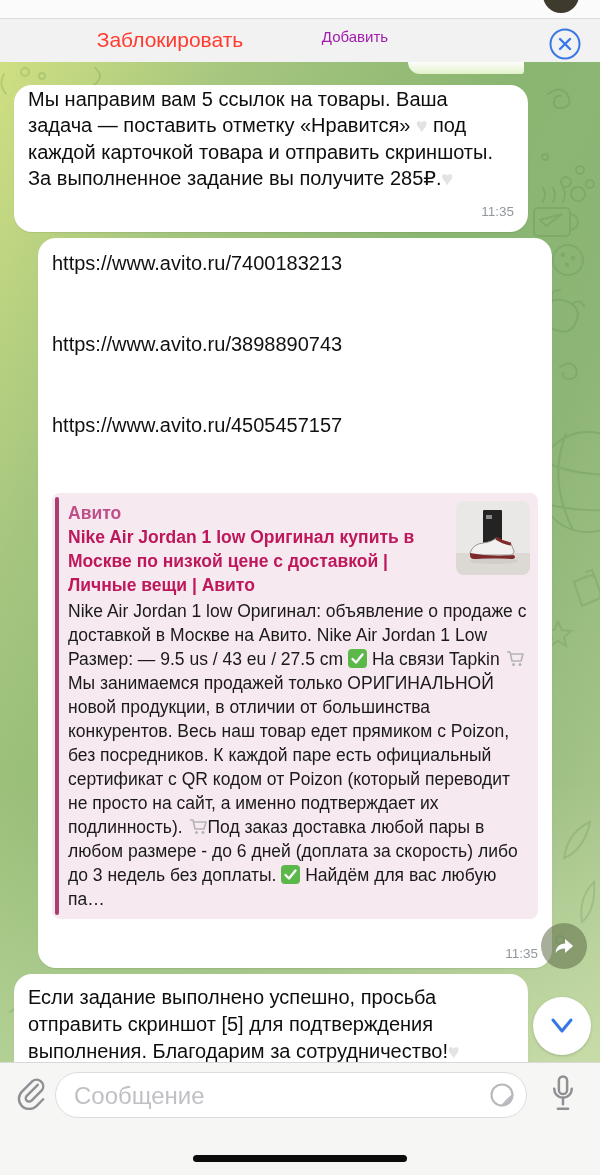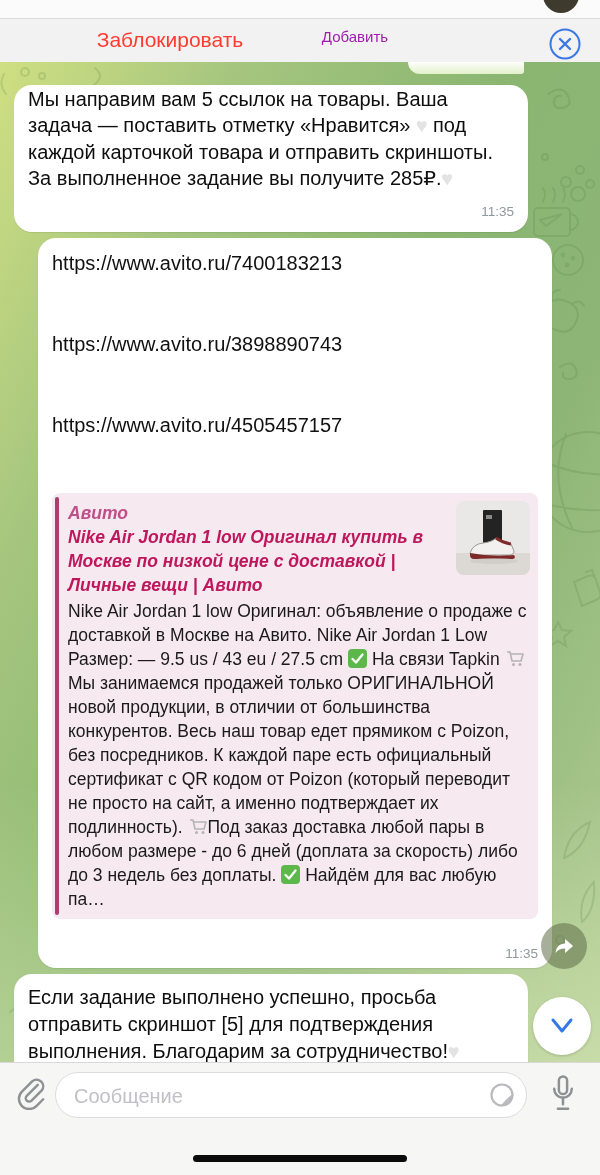--- a/index.html
+++ b/index.html
@@ -33,38 +33,38 @@
   .b3{top:912px;height:160px;padding:10px 14px;font-size:20px;line-height:27px;}
   .msg-time{position:absolute;right:14px;bottom:7px;font-size:13.5px;color:#90989f;}
   .heart{color:#e3e3e3;text-shadow:0 0 1px #d0d0d0;font-size:19px;}
   
   .link-line{font-size:20px;line-height:26px;margin-bottom:55px;color:#111;}
   .link-line:last-of-type{margin-bottom:8px;}
   
   .preview-card{position:relative;width:486px;min-height:328px;background:#f7e9f0;border-radius:8px;
     box-sizing:border-box;padding:8px 8px 8px 16px;font-size:17.5px;line-height:24px;}
   .preview-bar{position:absolute;left:3px;top:4px;bottom:4px;width:4px;border-radius:2px;background:#a93e6f;}
-  .preview-head{display:flex;font-style:italic;}
+  .preview-head{display:flex;}
   .preview-texts{width:386px;}
   .preview-site{font-weight:bold;color:#bf4f88;}
   .preview-title{font-weight:bold;color:#be185d;}
   .preview-thumb{margin-left:auto;width:74px;height:74px;border-radius:8px;overflow:hidden;flex:0 0 auto;}
   .preview-desc{margin-top:2px;color:#1a1a1a;}
   .chk{display:inline-block;vertical-align:-3px;width:19px;height:19px;border-radius:4px;background:#5cb84a;}
   .cart{display:inline-block;vertical-align:-3px;width:20px;height:20px;color:#b4b4b4;}
   
   .share-fab{position:absolute;left:541px;top:861px;width:46px;height:46px;border-radius:50%;
     background:rgba(94,110,72,.55);display:flex;align-items:center;justify-content:center;cursor:pointer;}
   .scroll-fab{position:absolute;left:533px;top:935px;width:58px;height:58px;border-radius:50%;
     background:#ffffff;box-shadow:0 1px 3px rgba(0,0,0,.18);display:flex;align-items:center;justify-content:center;cursor:pointer;}
   
   .composer{position:absolute;left:0;top:1062px;width:600px;height:113px;background:#f6f6f5;border-top:1px solid #d8d8d8;box-sizing:border-box;}
   .attach{position:absolute;left:14px;top:13px;width:34px;height:34px;color:#8e9094;cursor:pointer;}
   .input-pill{position:absolute;left:55px;top:9px;width:472px;height:46px;background:#fff;border:1px solid #dcdce0;border-radius:24px;box-sizing:border-box;}
-  .input-pill input{position:absolute;left:16px;top:3px;width:390px;height:38px;border:none;outline:none;font-size:20px;
+  .input-pill input{position:absolute;left:16px;top:3px;width:390px;height:38px;border:none;outline:none;font-size:24px;
     font-family:"Liberation Sans","DejaVu Sans",sans-serif;color:#222;background:transparent;}
   .input-pill input::placeholder{color:#c0c0c6;}
   .sticker-btn{position:absolute;right:9px;top:7px;width:30px;height:30px;color:#b9b9bd;cursor:pointer;}
   .mic-btn{position:absolute;left:545px;top:9px;width:36px;height:44px;color:#8e9094;cursor:pointer;}
   .home-indicator{position:absolute;left:193px;top:1155px;width:214px;height:7px;border-radius:4px;background:#0b0b0b;cursor:pointer;}
   svg{display:block;}
 </style>
 </head>
 <body>
 

